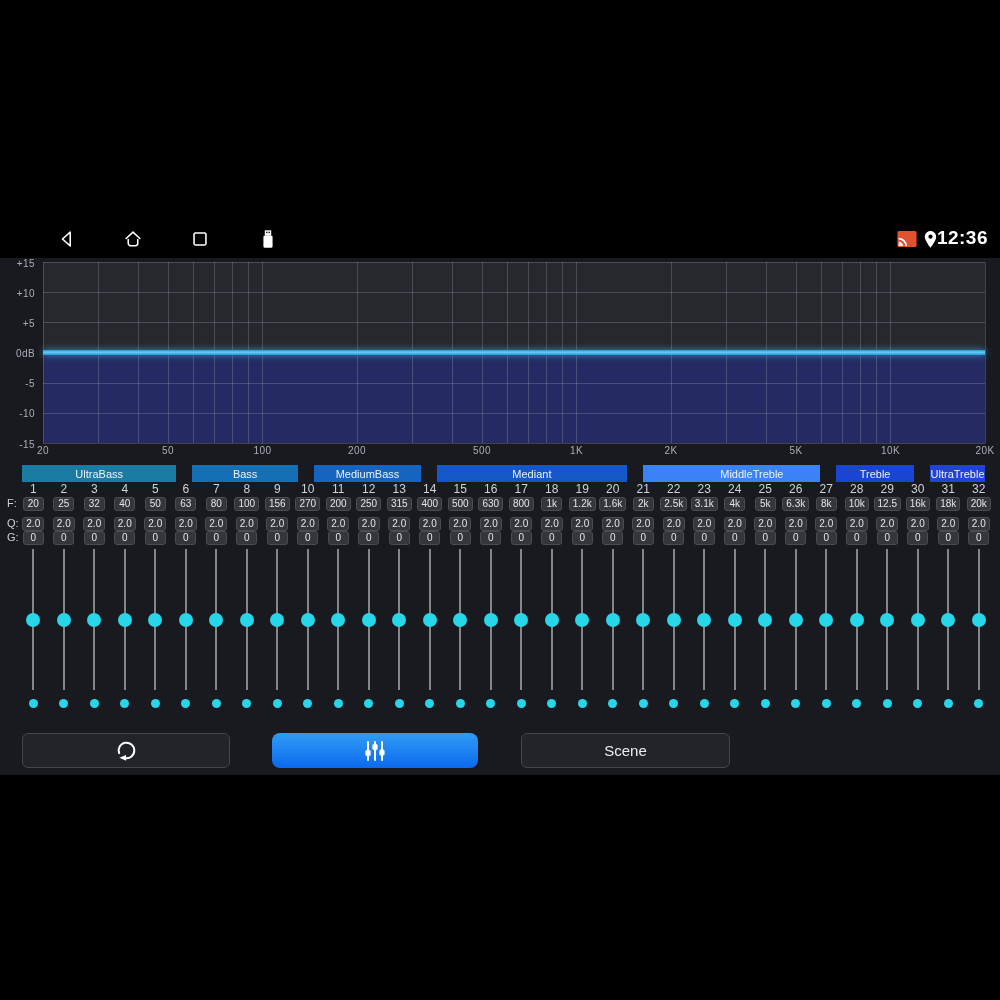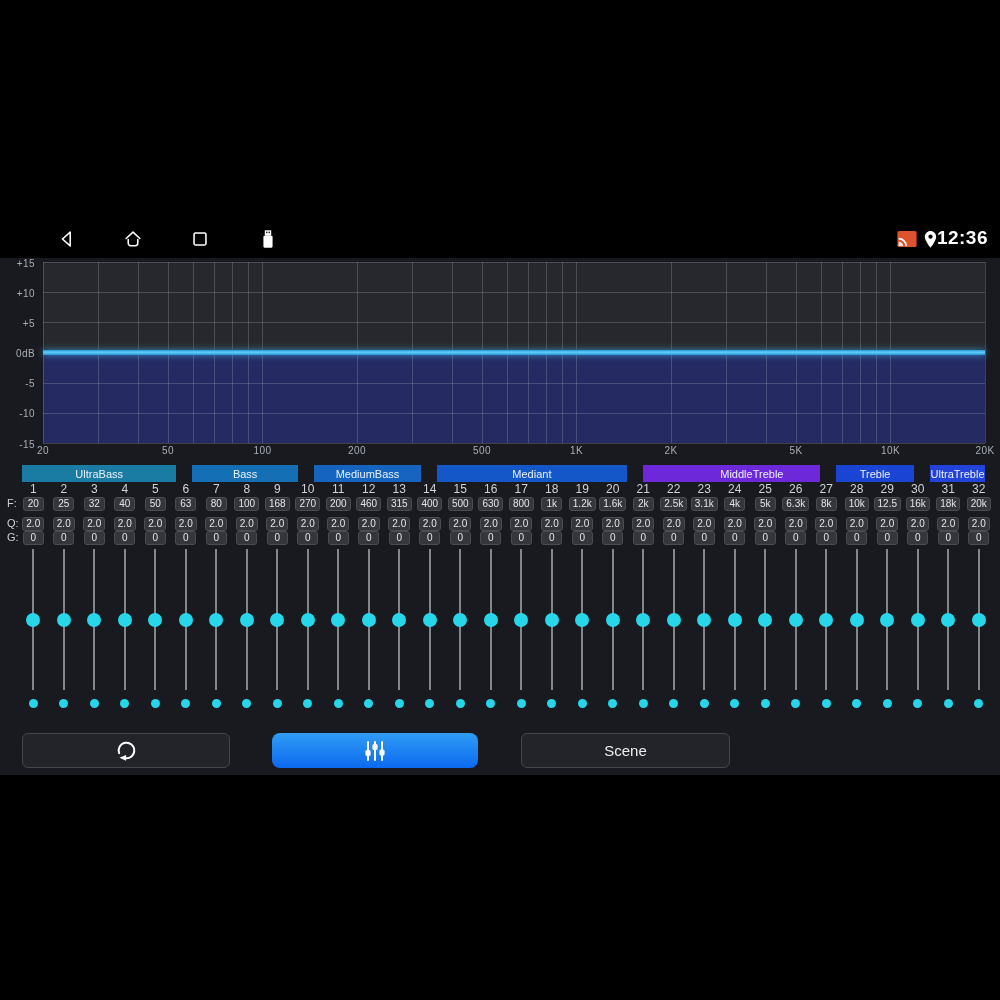--- a/index.html
+++ b/index.html
@@ -146,21 +146,21 @@
         <div class="xlab" style="left: 89.9657%;">10K</div>
         <div class="xlab" style="left: 100%;">20K</div>
       </div>
   </div>
 
   <div class="bands" id="bands">
       <div class="band" style="flex: 180 1 0%; background: rgb(26, 123, 163);">UltraBass</div>
       <div class="band" style="flex: 123 1 0%; background: rgb(21, 111, 180);">Bass</div>
       <div class="band" style="flex: 125 1 0%; background: rgb(20, 100, 192);">MediumBass</div>
       <div class="band" style="flex: 221 1 0%; background: rgb(20, 87, 200);">Mediant</div>
-      <div class="band" style="flex: 159 1 0%; background: #6d28d9; padding-left: 41px;">MiddleTreble</div>
+      <div class="band" style="flex: 159 1 0%; background: #3b82f6; padding-left: 41px;">MiddleTreble</div>
       <div class="band" style="flex: 91 1 0%; background: rgb(26, 68, 212);">Treble</div>
       <div class="band" style="flex: 64 1 0%; background: rgb(35, 66, 217);">UltraTreble</div>
     </div>
 
   <div class="grid-row" id="row-num">
       <div class="cell">1</div>
       <div class="cell">2</div>
       <div class="cell">3</div>
       <div class="cell">4</div>
       <div class="cell">5</div>
@@ -214,30 +214,30 @@
       <div class="cell">
         <div class="chip">63</div>
       </div>
       <div class="cell">
         <div class="chip">80</div>
       </div>
       <div class="cell">
         <div class="chip">100</div>
       </div>
       <div class="cell">
-        <div class="chip">168</div>
+        <div class="chip">156</div>
       </div>
       <div class="cell">
         <div class="chip">270</div>
       </div>
       <div class="cell">
         <div class="chip">200</div>
       </div>
       <div class="cell">
-        <div class="chip">460</div>
+        <div class="chip">250</div>
       </div>
       <div class="cell">
         <div class="chip">315</div>
       </div>
       <div class="cell">
         <div class="chip">400</div>
       </div>
       <div class="cell">
         <div class="chip">500</div>
       </div>

